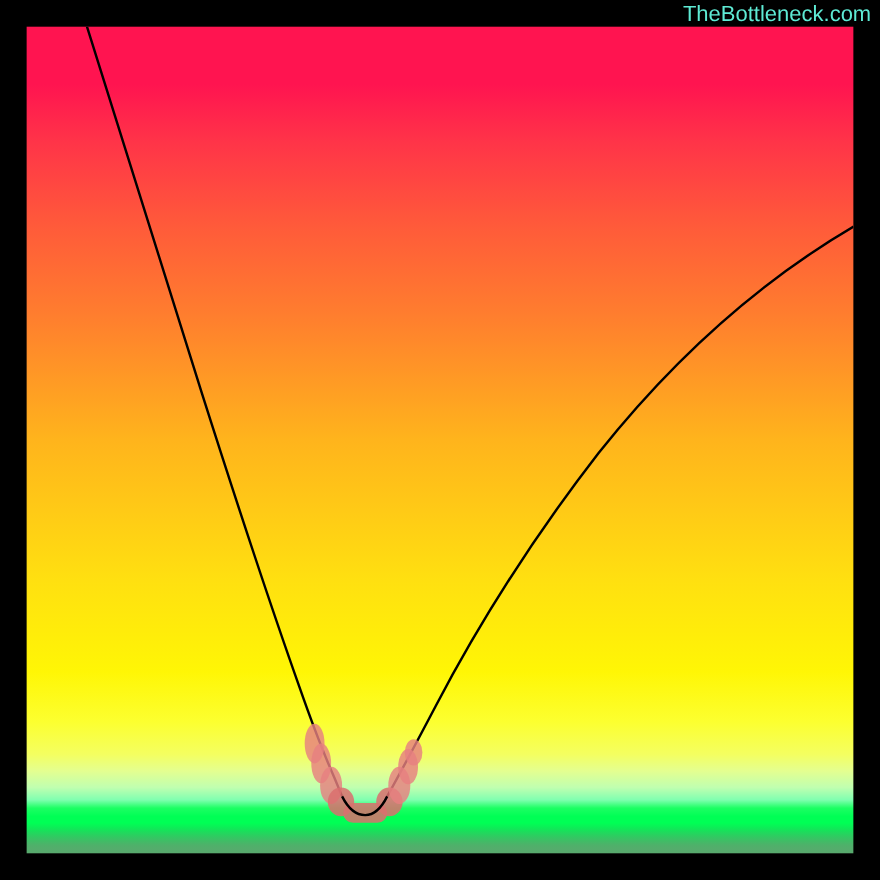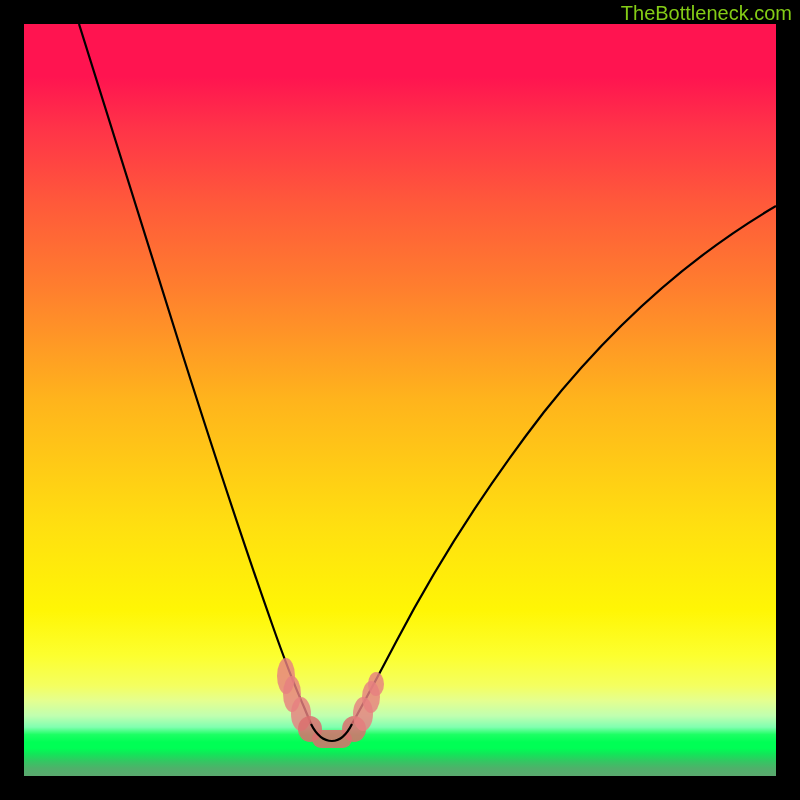--- a/index.html
+++ b/index.html
@@ -43,21 +43,21 @@
       #10e858 97%,
       #32c862 98%,
       #4fb06a 99%,
       #5aa86e 100%
     );
   }
   .watermark {
     position: absolute;
     top: 2px;
     right: 8px;
-    color: #84cc16;
+    color: #5eead4;
     font-size: 20px;
     font-weight: 500;
     letter-spacing: 0px;
   }
   svg.plot {
     position: absolute;
     inset: 0;
   }
   .curve {
     fill: none;

